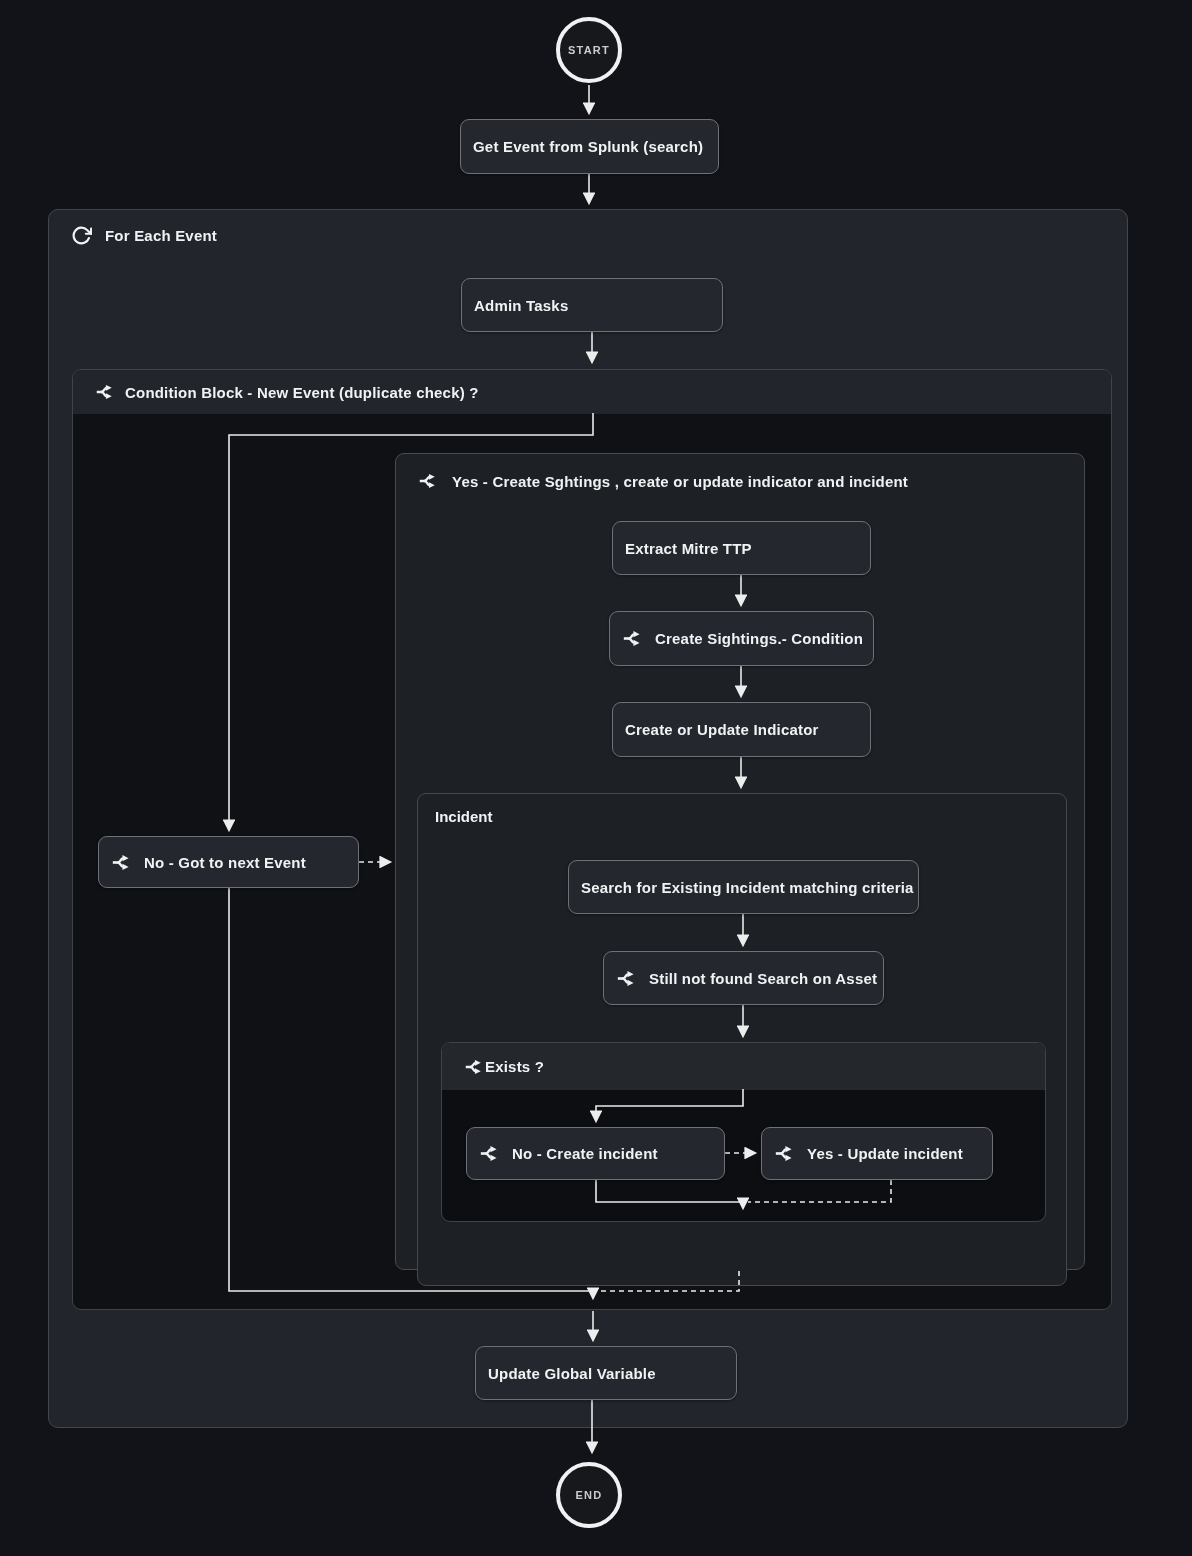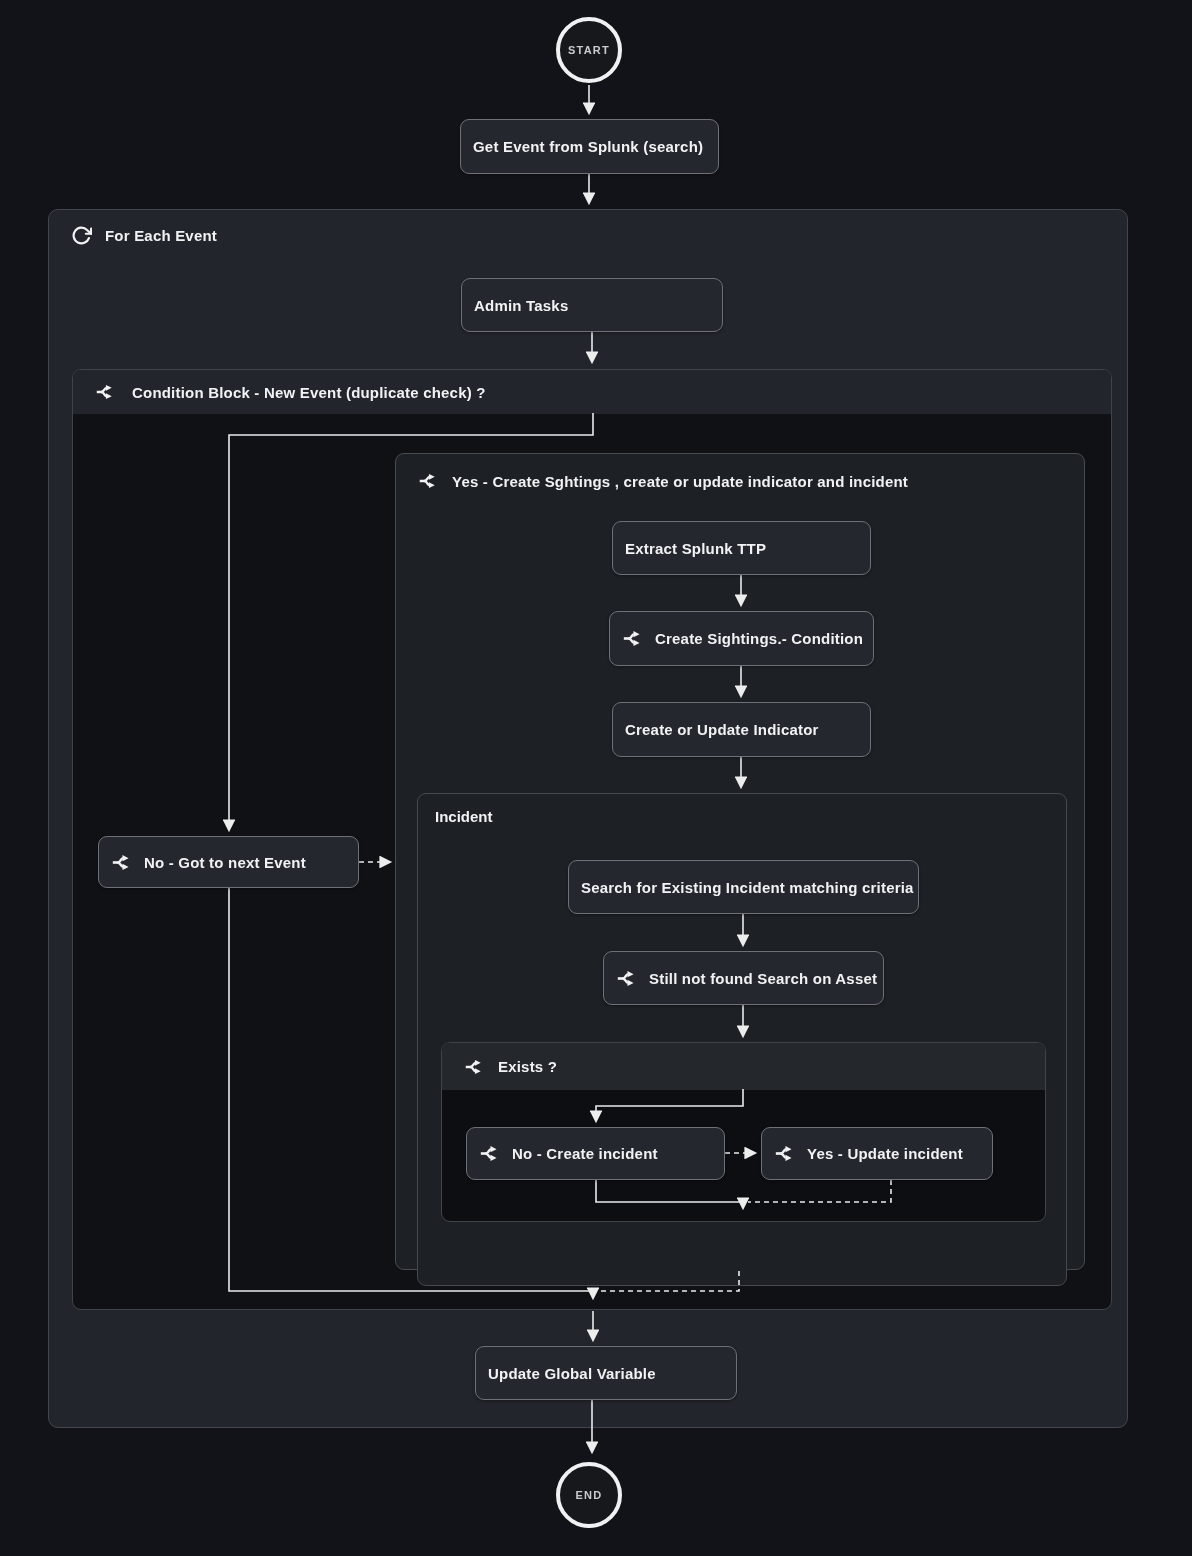--- a/index.html
+++ b/index.html
@@ -12,26 +12,26 @@
     --terminal-ring:#f0f1f2; --terminal-bg:#17181c; --terminal-text:#c9cbcd;
   }
   *{box-sizing:border-box;margin:0;padding:0}
   html,body{background:var(--canvas-bg);}
   body{font-family:"Liberation Sans",sans-serif;}
   .canvas{position:relative;width:1192px;height:1556px;background:var(--canvas-bg);overflow:hidden;}
   .container{position:absolute;border-radius:10px;}
   .c-foreach{background:var(--loop-container-bg);border:1px solid var(--loop-container-border);}
   .c-condition{background:var(--condition-body-bg);border:1px solid #3f434a;border-radius:9px;}
   .cond-header{position:absolute;left:0;top:0;right:0;height:44px;background:var(--condition-header-bg);
-    border-radius:8px 8px 0 0;display:flex;align-items:center;gap:16px;padding-left:22px;}
+    border-radius:8px 8px 0 0;display:flex;align-items:center;gap:9px;padding-left:22px;}
   .c-branch{background:var(--branch-container-bg);border:1px solid var(--branch-container-border);border-radius:9px;}
   .c-group{background:var(--group-container-bg);border:1px solid #45484e;border-radius:9px;}
   .c-exists{background:var(--exists-body-bg);border:1px solid #3f434a;border-radius:9px;}
   .exists-header{position:absolute;left:0;top:0;right:0;height:47px;background:#24272c;
-    border-radius:8px 8px 0 0;display:flex;align-items:center;gap:13px;padding-left:22px;}
+    border-radius:8px 8px 0 0;display:flex;align-items:center;padding-left:22px;}
   .header-row{display:flex;align-items:center;gap:13px;padding:15px 0 0 22px;}
   .hlabel,.nlabel{color:var(--text-color);font-size:15px;font-weight:700;letter-spacing:.2px;white-space:nowrap;}
   .group-label{color:var(--text-color);font-size:15px;font-weight:700;padding:14px 0 0 17px;}
   .node{position:absolute;background:var(--node-bg);border:1px solid var(--node-border);border-radius:9px;
     display:flex;align-items:center;padding-left:12px;gap:11px;box-shadow:0 1px 3px rgba(0,0,0,.4);}
   .terminal{position:absolute;width:66px;height:66px;border-radius:50%;background:var(--terminal-bg);
     border:4px solid var(--terminal-ring);display:flex;align-items:center;justify-content:center;}
   .terminal span{color:var(--terminal-text);font-size:11px;font-weight:700;letter-spacing:1.2px;}
   .bicon,.licon{display:inline-flex;flex:0 0 auto;}
   #edge-layer{position:absolute;left:0;top:0;width:1192px;height:1556px;pointer-events:none;}
@@ -149,21 +149,21 @@
         <path d="M7 12 C10.5 12 10 8 13 7" stroke="#f1f2f4" stroke-width="2.8"></path>
         <path d="M7 12 C10.5 12 10 16 13 17" stroke="#f1f2f4" stroke-width="2.8"></path>
         <polygon points="12.5,3.5 19.5,7 12.5,10.5" fill="#f1f2f4"></polygon>
         <polygon points="12.5,13.5 19.5,17 12.5,20.5" fill="#f1f2f4"></polygon>
       </svg>
     </span>
     <span class="nlabel">No - Got to next Event</span>
   </div>
 
   <div class="node" style="left:612px;top:521px;width:259px;height:54px">
-    <span class="nlabel">Extract Splunk TTP</span>
+    <span class="nlabel">Extract Mitre TTP</span>
   </div>
 
   <div class="node" style="left:609px;top:611px;width:265px;height:55px">
     <span class="bicon">
       <svg width="22" height="21" viewBox="0 0 24 24" fill="none">
         <path d="M1.5 12 H8" stroke="#f1f2f4" stroke-width="3"></path>
         <path d="M7 12 C10.5 12 10 8 13 7" stroke="#f1f2f4" stroke-width="2.8"></path>
         <path d="M7 12 C10.5 12 10 16 13 17" stroke="#f1f2f4" stroke-width="2.8"></path>
         <polygon points="12.5,3.5 19.5,7 12.5,10.5" fill="#f1f2f4"></polygon>
         <polygon points="12.5,13.5 19.5,17 12.5,20.5" fill="#f1f2f4"></polygon>

